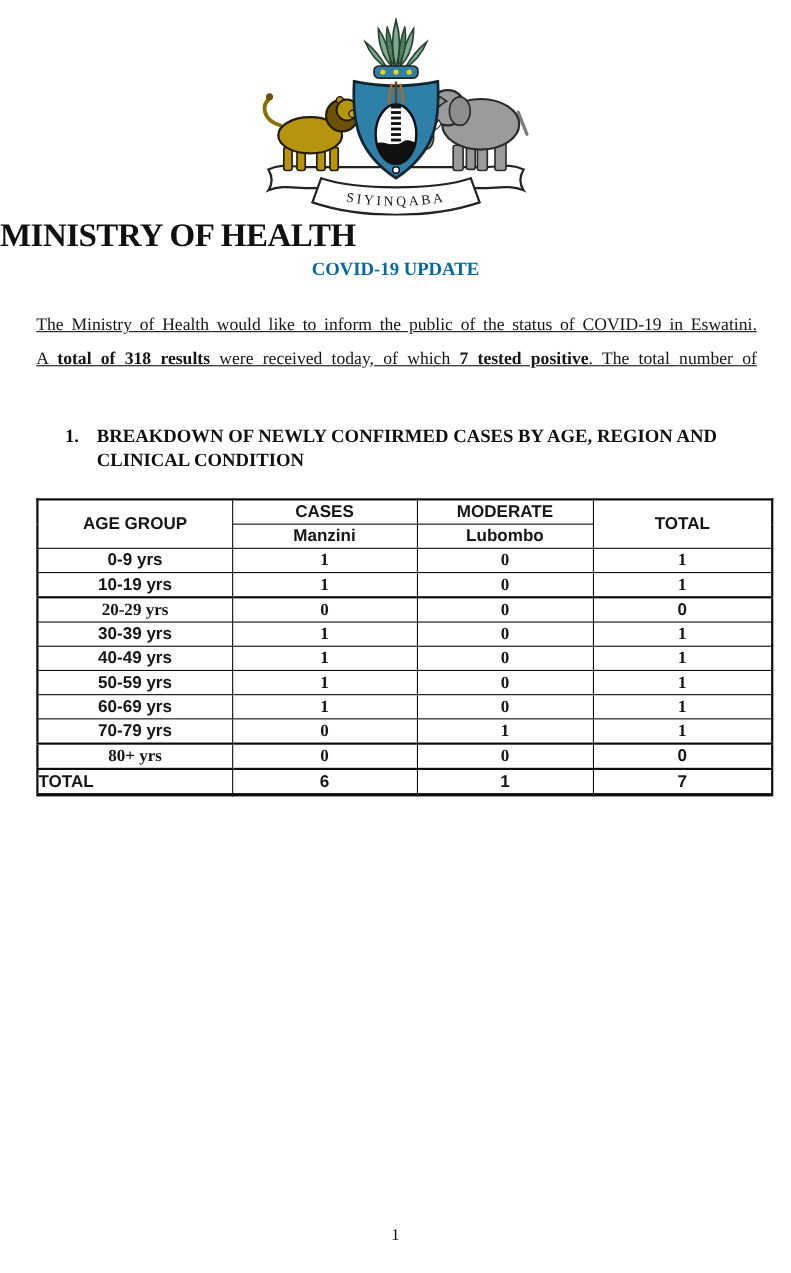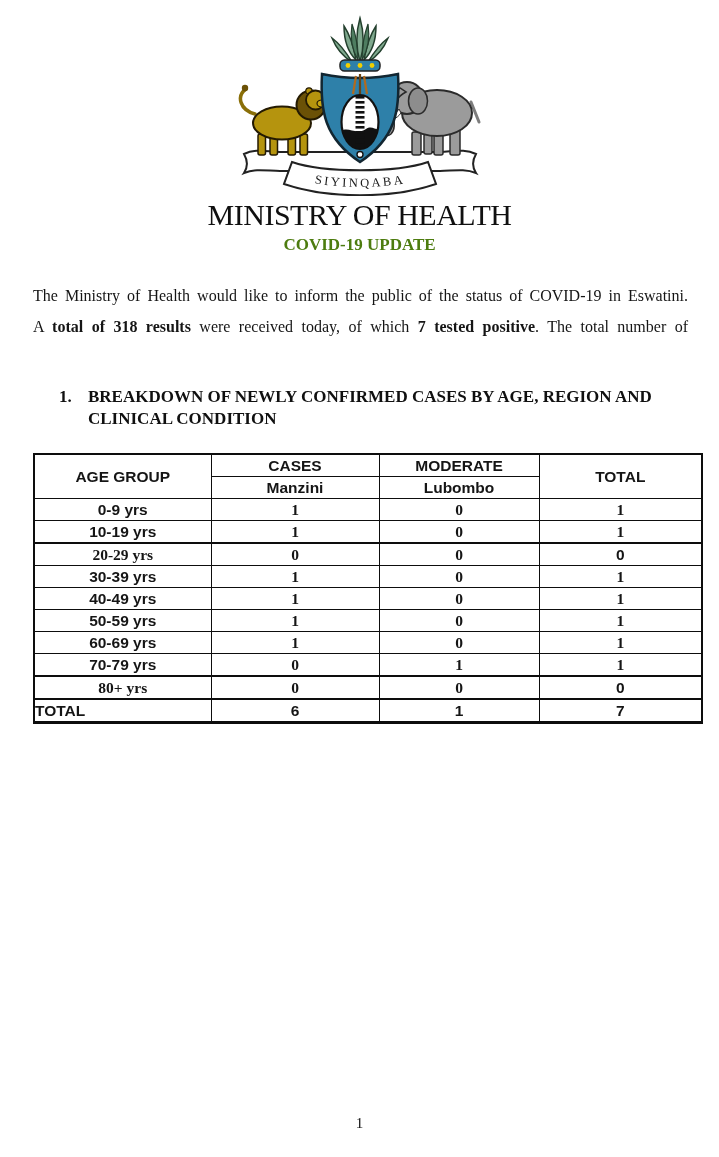--- a/index.html
+++ b/index.html
@@ -8,36 +8,36 @@
     width:719px;height:1157px;
     background:#ffffff;
     font-family:"Liberation Serif", serif;
     color:#151515;
     overflow:hidden;
   }
   
   .emblem{display:block;margin:10px auto 0;}
   
   .doc-title{
-    margin:2px 0 0;text-align:center;
-    font-size:30px;line-height:34px;font-weight:400;
+    margin:2px 0 0;text-align:left;
+    font-size:30px;line-height:34px;font-weight:700;
     letter-spacing:-0.5px;color:#101010;
   }
   .doc-subtitle{
     margin:2px 0 0;text-align:center;
-    font-size:17px;line-height:22px;font-weight:700;color:#4d7c0f;
+    font-size:17px;line-height:22px;font-weight:700;color:#0369a1;
   }
   .doc-date{
     margin:6px 0 0 33px;font-size:19px;line-height:24px;font-weight:700;
   }
   .doc-date .u{border-bottom:2px solid #101010;padding-bottom:1px;}
   .doc-date sup{font-size:12px;vertical-align:super;line-height:0;}
   
   .intro{margin:24px 31px 0 33px;font-size:16px;line-height:31px;}
-  .intro-line{text-align:left;}
+  .intro-line{text-align:left;text-decoration:underline;}
   .intro-line.justify{text-align:justify;text-align-last:justify;}
   .intro .b{font-weight:700;}
   
   .section-heading{
     display:flex;margin:44px 40px 0 59px;
     font-size:17px;line-height:22px;font-weight:700;color:#101010;
   }
   .section-number{width:29px;flex:none;}
   .section-lines span{display:block;}
   

